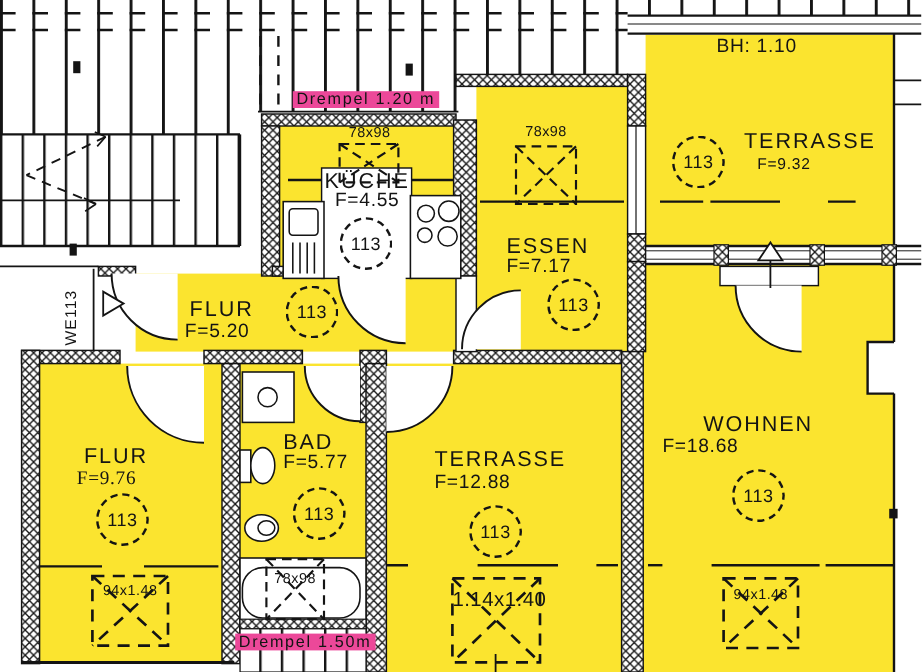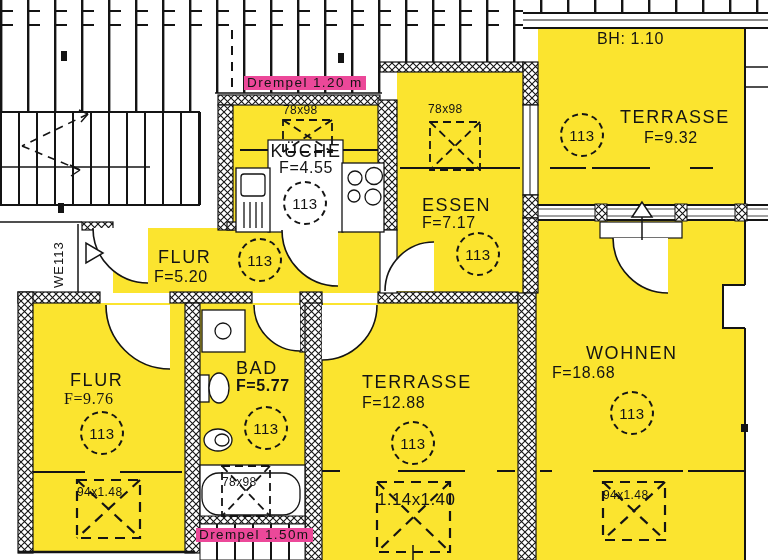--- a/index.html
+++ b/index.html
@@ -5,21 +5,21 @@
   html,body{margin:0;padding:0;background:#fff;}
   .plan{position:relative;width:768px;height:560px;background:#fff;overflow:hidden;
         font-family:"Liberation Sans",sans-serif;color:#141414;
         --room-fill:#FBE42F;--ink:#141414;}
   .plan svg{position:absolute;left:0;top:0;}
   .yellow{fill:var(--room-fill);}
   .ink{stroke:var(--ink);}
   .lbl{position:absolute;white-space:nowrap;line-height:1;color:var(--ink);}
   .name{font-size:18px;letter-spacing:1.6px;}
   .area{font-size:16px;letter-spacing:.6px;}
-  .sky{font-size:12px;letter-spacing:.4px;}
+  .sky{font-size:12px;text-align:center;letter-spacing:.4px;}
   .note{font-size:13.5px;letter-spacing:1.4px;background:#ec4899;padding:0 3px;}
   .circ{position:absolute;width:40px;height:40px;border:2px dashed var(--ink);
         border-radius:50%;display:flex;align-items:center;justify-content:center;
         font-size:15px;letter-spacing:.5px;}
   .vert{transform:rotate(-90deg);transform-origin:0 0;font-size:13px;letter-spacing:1px;}
 </style>
 </head>
 <body>
 
 <div class="plan" style="--room-fill: #FBE42F; --ink: #141414;">
@@ -261,31 +261,31 @@
 
 <div class="lbl sky" style="left:283px;top:104px;width:50px;">78x98</div>
 <div class="lbl name" style="left:268px;top:142px;width:76px;text-align:center;">KÜCHE</div>
 <div class="lbl area" style="left:268px;top:160px;width:76px;text-align:center;">F=4.55</div>
 
 <div class="lbl sky" style="left:428px;top:103px;width:54px;">78x98</div>
 <div class="lbl name" style="left:422px;top:196px;">ESSEN</div>
 <div class="lbl area" style="left:422px;top:215px;">F=7.17</div>
 
 <div class="lbl name" style="left:620px;top:108px;">TERRASSE</div>
-<div class="lbl area" style="left:644px;top:130px;font-size:16px;">F=9.32</div>
+<div class="lbl area" style="left:631px;top:130px;font-size:13px;">F=9.32</div>
 
 <div class="lbl name" style="left:158px;top:248px;">FLUR</div>
 <div class="lbl area" style="left:154px;top:269px;">F=5.20</div>
 
 <div class="lbl name" style="left:70px;top:371px;">FLUR</div>
 <div class="lbl area" style="left:64px;top:391px;font-family:Liberation Serif, serif;">F=9.76</div>
 <div class="lbl sky" style="left:77px;top:486px;width:63px;">94x1.48</div>
 
 <div class="lbl name" style="left:236px;top:359px;">BAD</div>
-<div class="lbl area" style="left:236px;top:378px;font-weight:bold;">F=5.77</div>
+<div class="lbl area" style="left:236px;top:378px;">F=5.77</div>
 <div class="lbl sky" style="left:222px;top:476px;width:48px;">78x98</div>
 
 <div class="lbl name" style="left:362px;top:373px;">TERRASSE</div>
 <div class="lbl area" style="left:362px;top:395px;">F=12.88</div>
 <div class="lbl sky" style="left:377px;top:491px;width:73px;font-size:17px;">1.14x1.40</div>
 
 <div class="lbl name" style="left:586px;top:344px;">WOHNEN</div>
 <div class="lbl area" style="left:552px;top:365px;">F=18.68</div>
 <div class="lbl sky" style="left:603px;top:489px;width:62px;">94x1.48</div>
 

